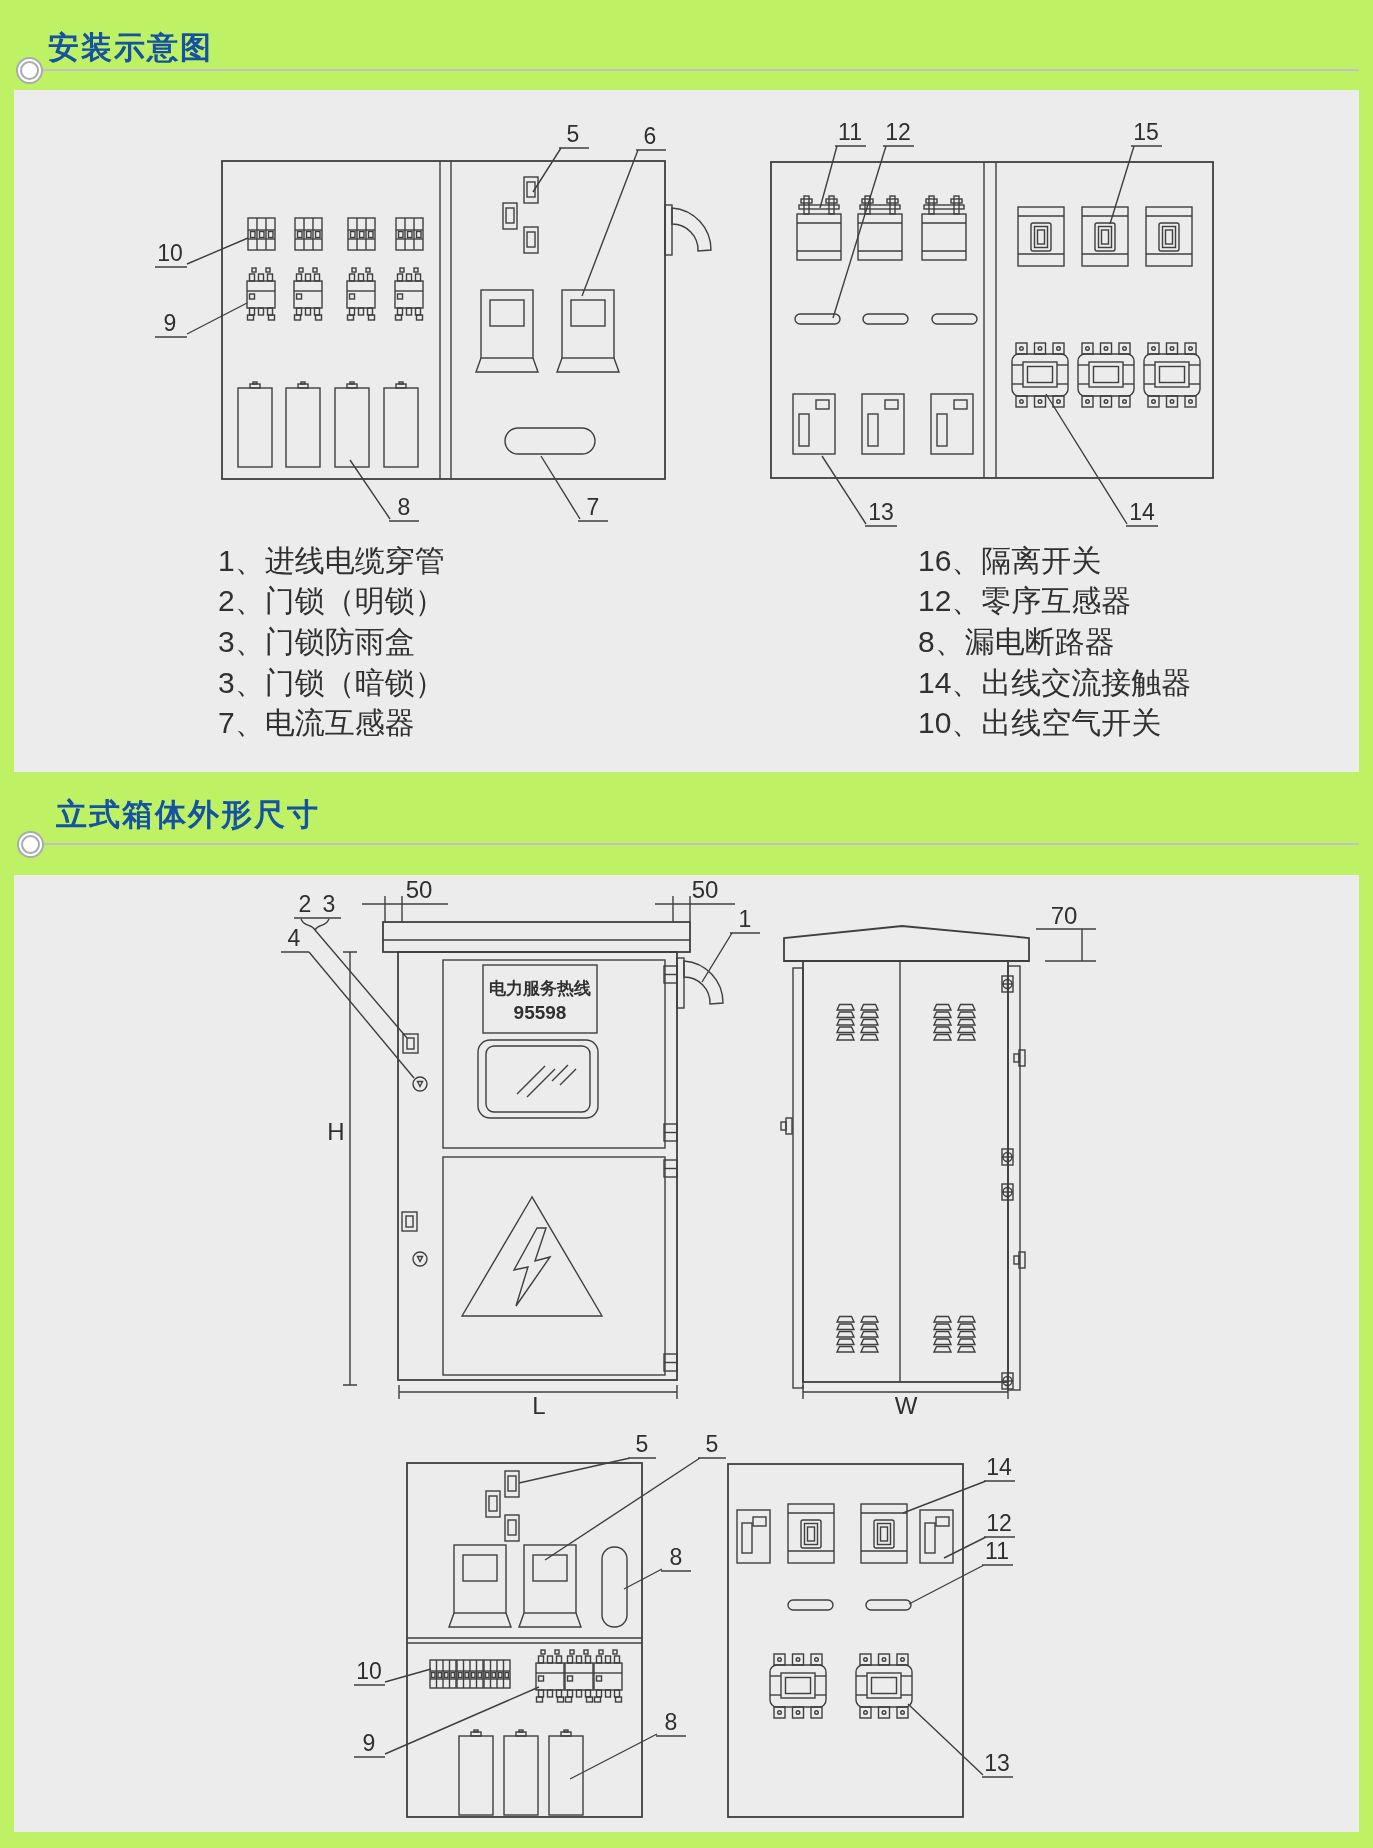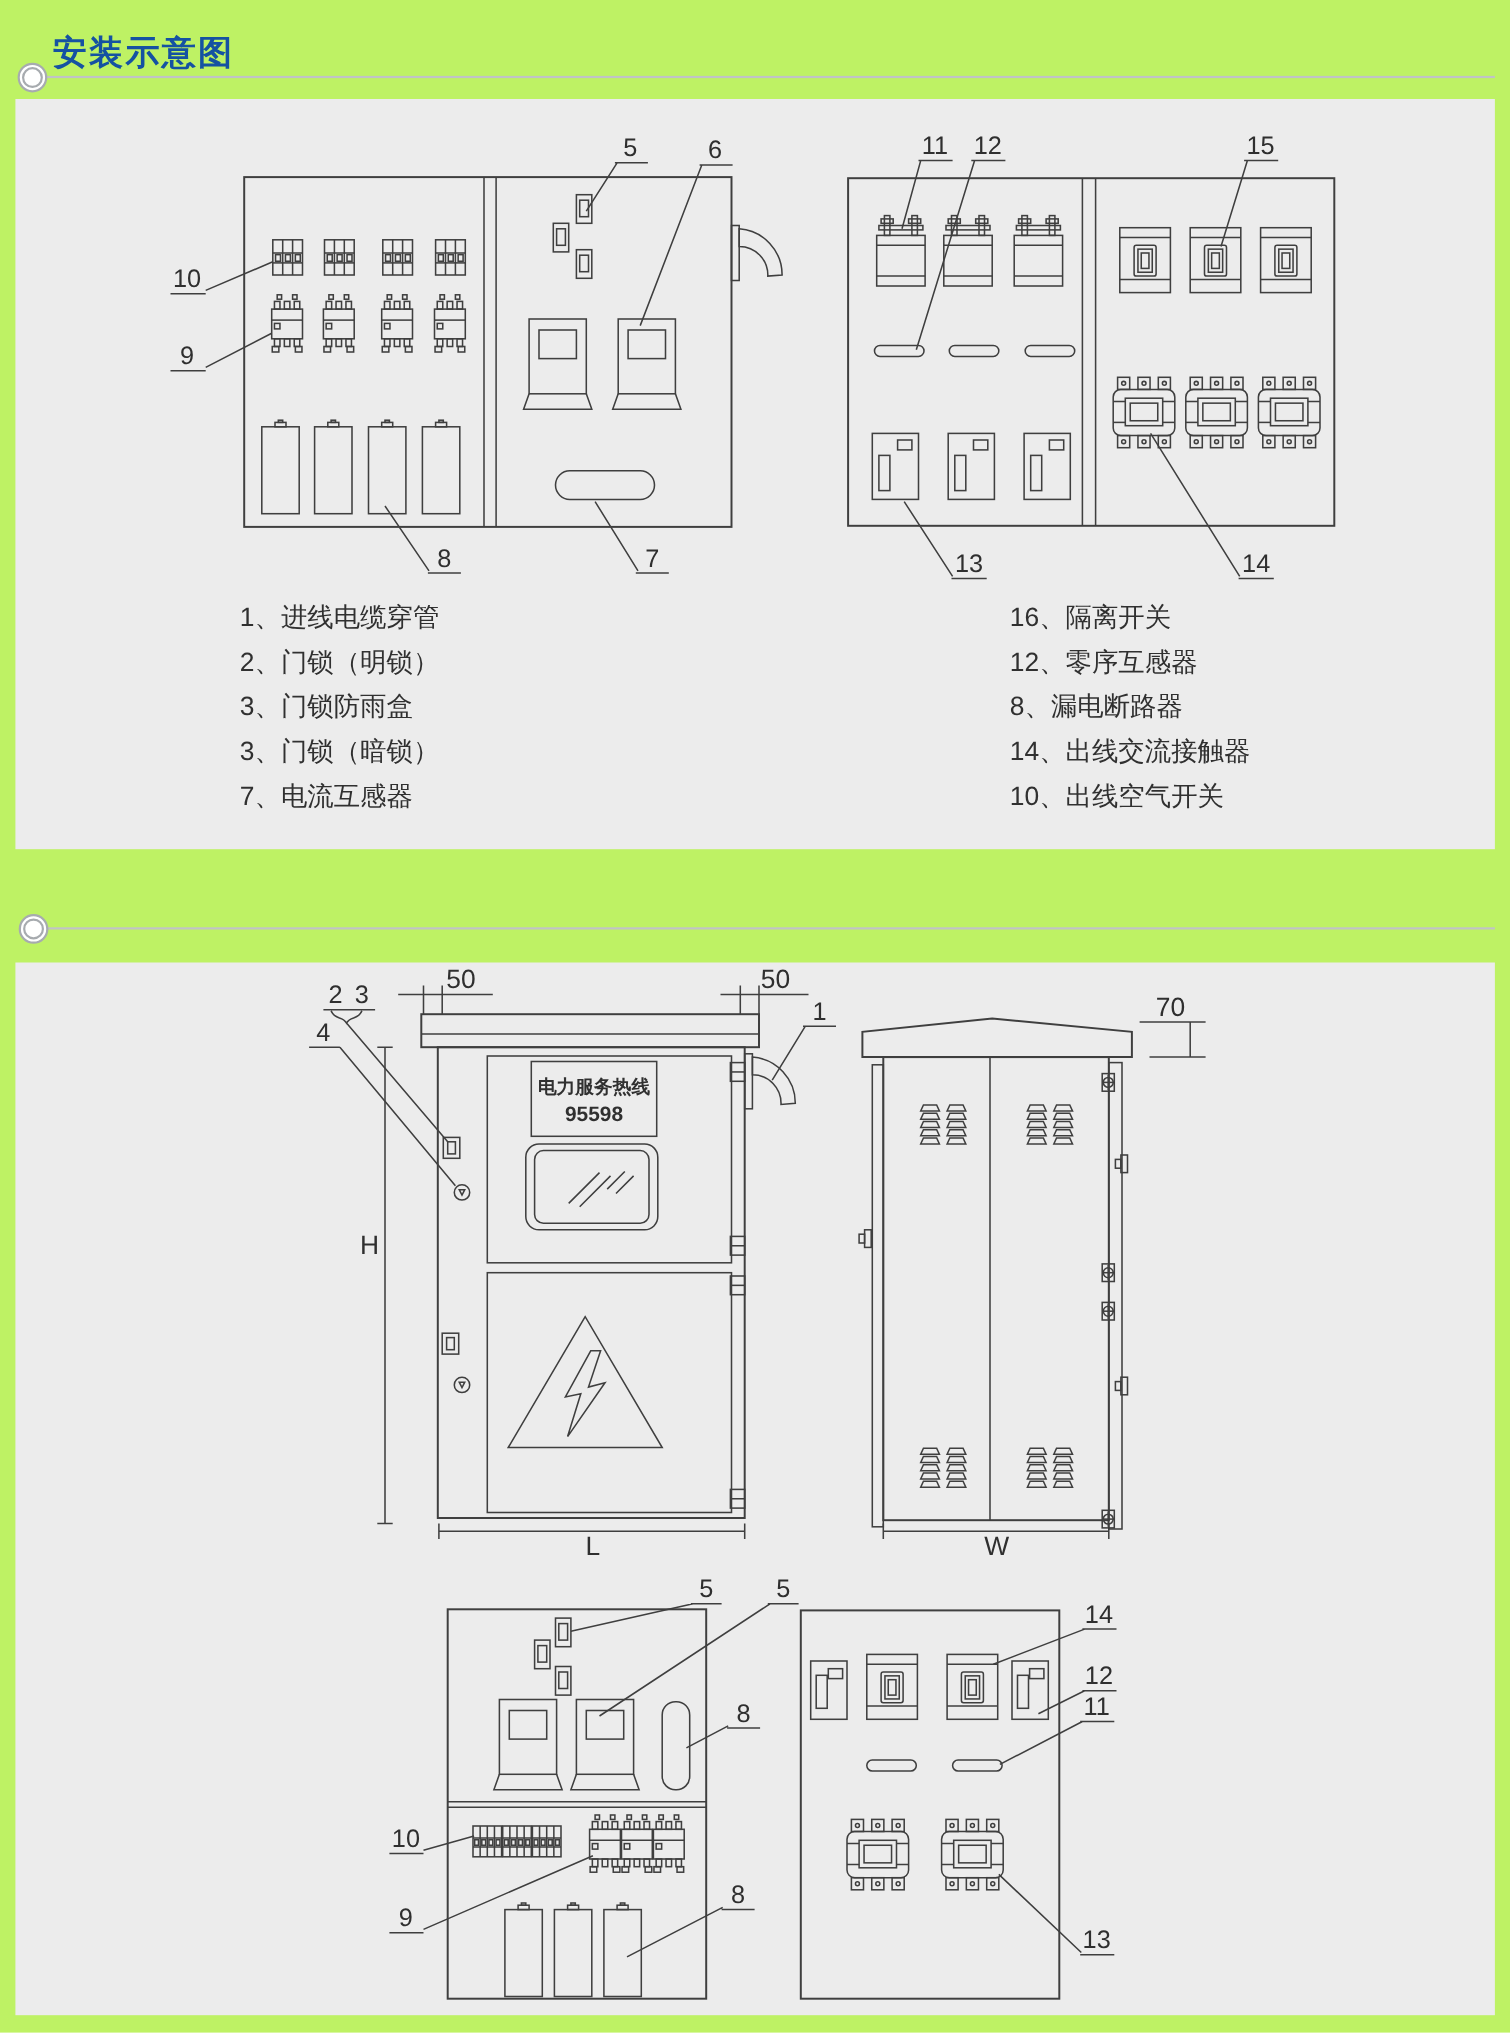--- a/index.html
+++ b/index.html
@@ -13,21 +13,21 @@
   .sec-title{position:absolute;font-weight:bold;color:#1552a2;font-size:31px;letter-spacing:2px;white-space:nowrap}
   #title1{left:48px;top:27px}
   #title2{left:56px;top:794px}
   .ring{position:absolute;width:27px;height:27px;border:2px solid #a7abaf;border-radius:50%;background:#fff;display:flex;align-items:center;justify-content:center;z-index:2}
   .ring::after{content:"";width:15px;height:15px;border:2px solid #a7abaf;border-radius:50%}
   #ring1{left:16px;top:57px}
   #ring2{left:17px;top:831px}
   .rule{position:absolute;height:2px;background:#c0c3c6;z-index:1}
   #rule1{left:42px;top:69px;width:1317px}
   #rule2{left:43px;top:843px;width:1316px}
-  .legend-col{position:absolute;color:#303030;font-size:24px;z-index:3}
+  .legend-col{position:absolute;color:#303030;font-size:30px;z-index:3}
   #lcol1{left:218px;top:541px}
   #lcol2{left:500px;top:541px}
   #lcol3{left:918px;top:541px}
   .legend-item{height:40.6px;display:flex;align-items:center;white-space:nowrap}
   svg .ink{stroke:#3f3f3f;fill:none;stroke-width:1.4}
   svg .frame{stroke-width:1.8}
   svg text{font-family:"Liberation Sans",sans-serif;fill:#2f2f2f;font-size:23px;stroke:none}
   svg text.dim{font-size:24px}
   svg text.sign1{font-size:17px;font-weight:bold;fill:#303030}
   svg text.sign2{font-size:19px;font-weight:bold;fill:#303030}
@@ -39,20 +39,21 @@
 
   <div class="panel" id="panel1"></div>
   <div class="panel" id="panel2"></div>
 
   <span class="ring" id="ring1"></span>
   <div class="rule" id="rule1"></div>
   <div class="sec-title" id="title1">安装示意图</div>
 
   <span class="ring" id="ring2"></span>
   <div class="rule" id="rule2"></div>
+  <div class="sec-title" id="title2">立式箱体外形尺寸</div>
 
   <div class="legend-col" id="lcol1">
     <div class="legend-item">1、进线电缆穿管</div>
     <div class="legend-item">2、门锁（明锁）</div>
     <div class="legend-item">3、门锁防雨盒</div>
     <div class="legend-item">3、门锁（暗锁）</div>
     <div class="legend-item">7、电流互感器</div>
   </div>
   <div class="legend-col" id="lcol3">
     <div class="legend-item">16、隔离开关</div>

